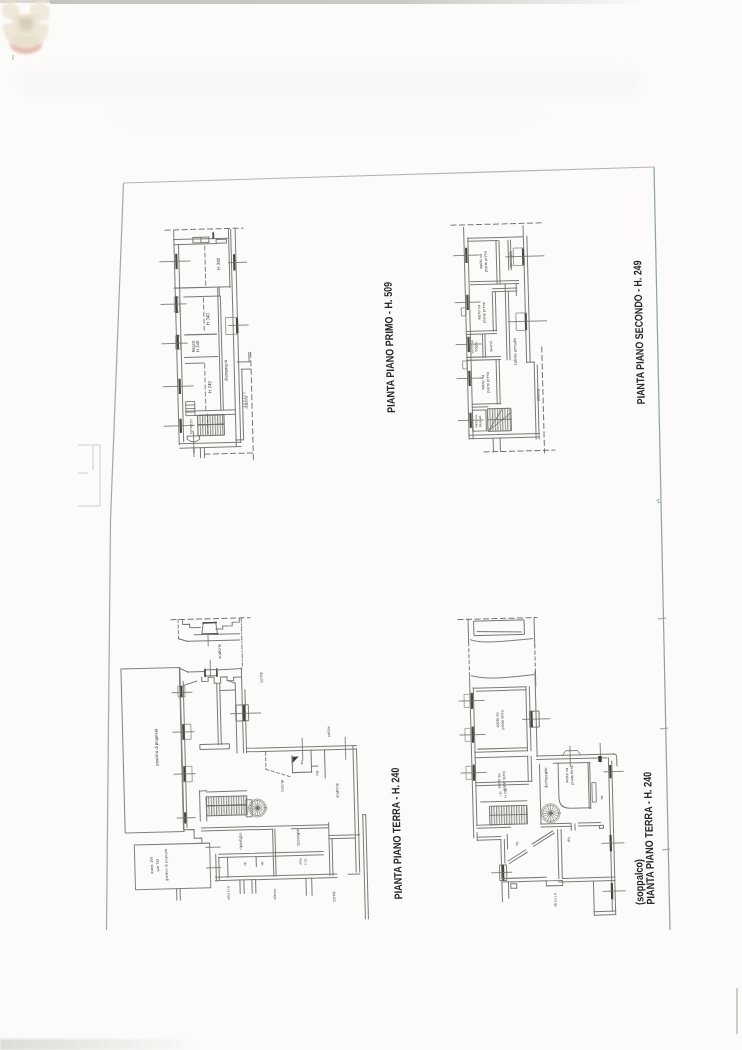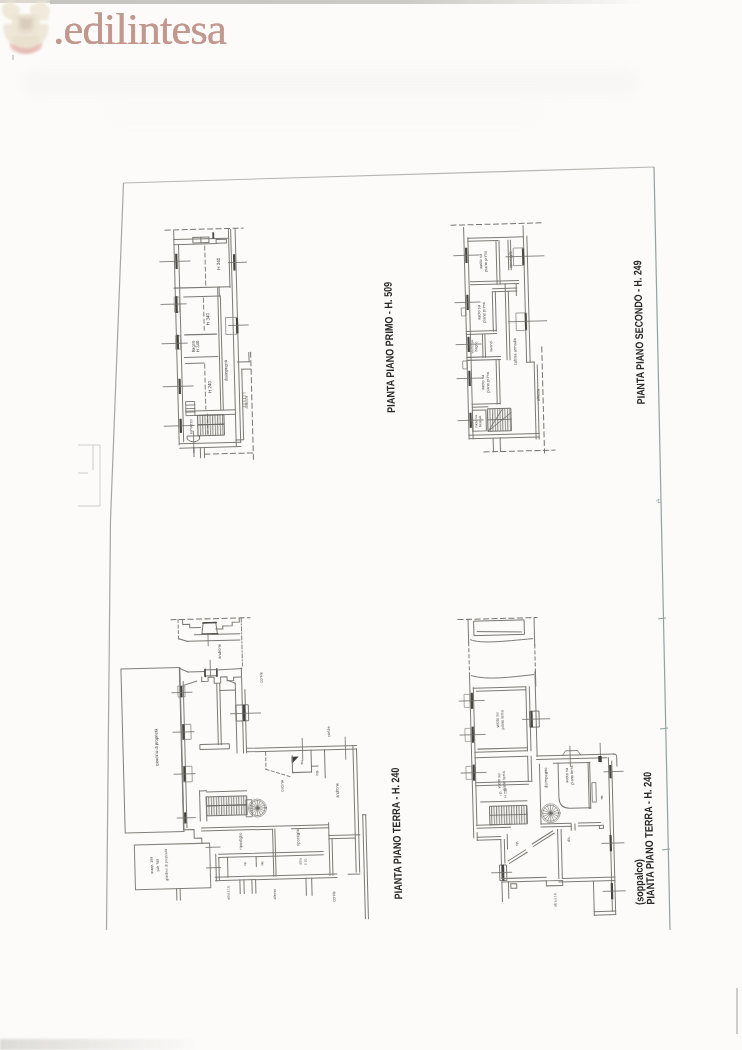--- a/index.html
+++ b/index.html
@@ -30,21 +30,20 @@
     <path d="M17,16 L35,16 L34,30 C30,34 22,34 18,30 Z" fill="#ded3bc"></path>
     <path d="M20,19 L32,19 L31,27 C28,30 24,30 21,27 Z" fill="#cfc2a8"></path>
     <path d="M4,24 C2,32 6,40 12,44 L18,38 C14,32 12,28 12,24 Z" fill="#eae2ce"></path>
     <path d="M48,24 C50,32 46,40 40,44 L34,38 C38,32 40,28 40,24 Z" fill="#ebe3d0"></path>
     <path d="M12,36 L40,36 L38,48 L14,48 Z" fill="#e3d9c2"></path>
     <path d="M9,41 C16,50 36,50 43,41 L41,49 C32,56 20,56 11,49 Z" fill="#e5bcb3"></path>
     <path d="M13,44 C20,51 32,51 39,44 L37,49 C30,54 22,54 15,49 Z" fill="#dfaca2"></path>
   </g>
 </svg>
 
-<div class="abs" style="left:53px;top:3px;width:280px;height:48px;font-family:'Liberation Serif',serif;font-weight:normal;font-size:45px;color:#c2988e;letter-spacing:-1px;text-shadow:0.3px 0 0 #c2988e;">.edilintesa</div>
 
 <div class="abs" style="left:12px;top:55px;width:2px;height:5px;background:#d8d4cb;"></div>
 <svg class="abs" style="left:0;top:0" width="742" height="1050" viewBox="0 0 742 1050">
 <defs>
 <pattern id="hatchV" patternUnits="userSpaceOnUse" width="2.5" height="6">
   <line x1="0.6" y1="0" x2="0.6" y2="6" stroke="#55544f" stroke-width="0.8"></line>
 </pattern>
 </defs>
 
 <polyline points="123.5,183 110.5,520 106.5,930" fill="none" stroke="#a9a6a1" stroke-width="1.2"></polyline>

